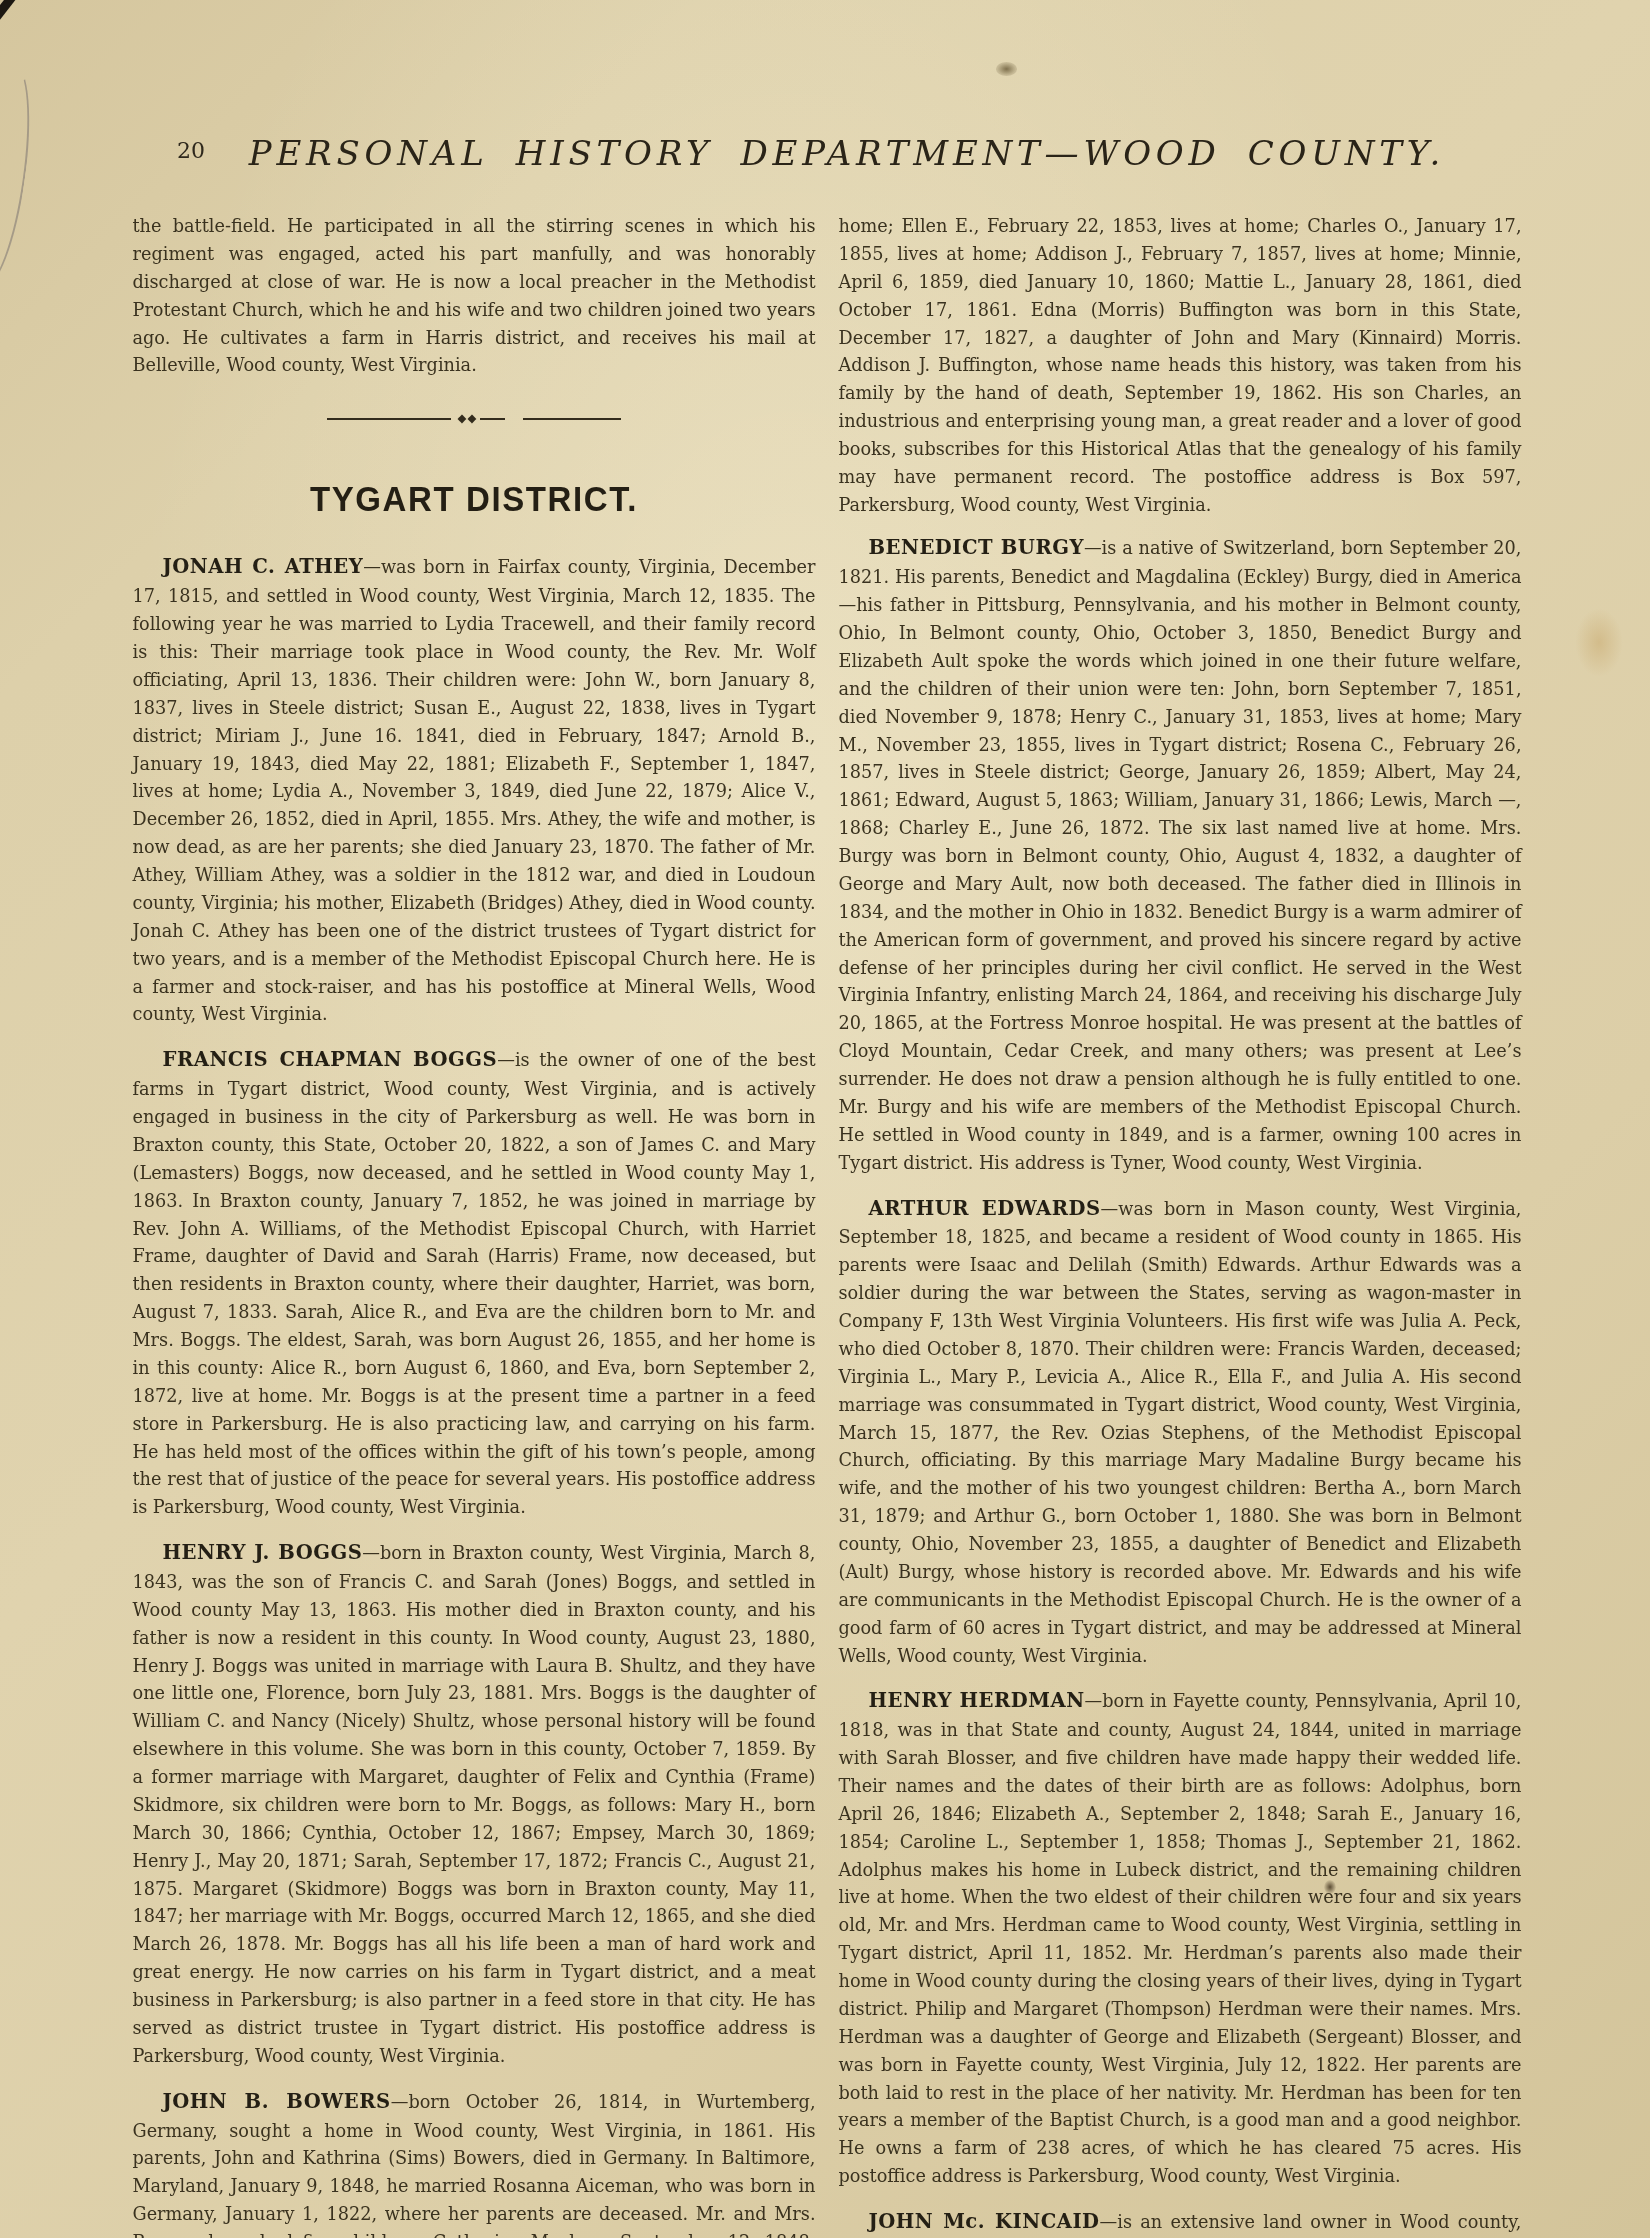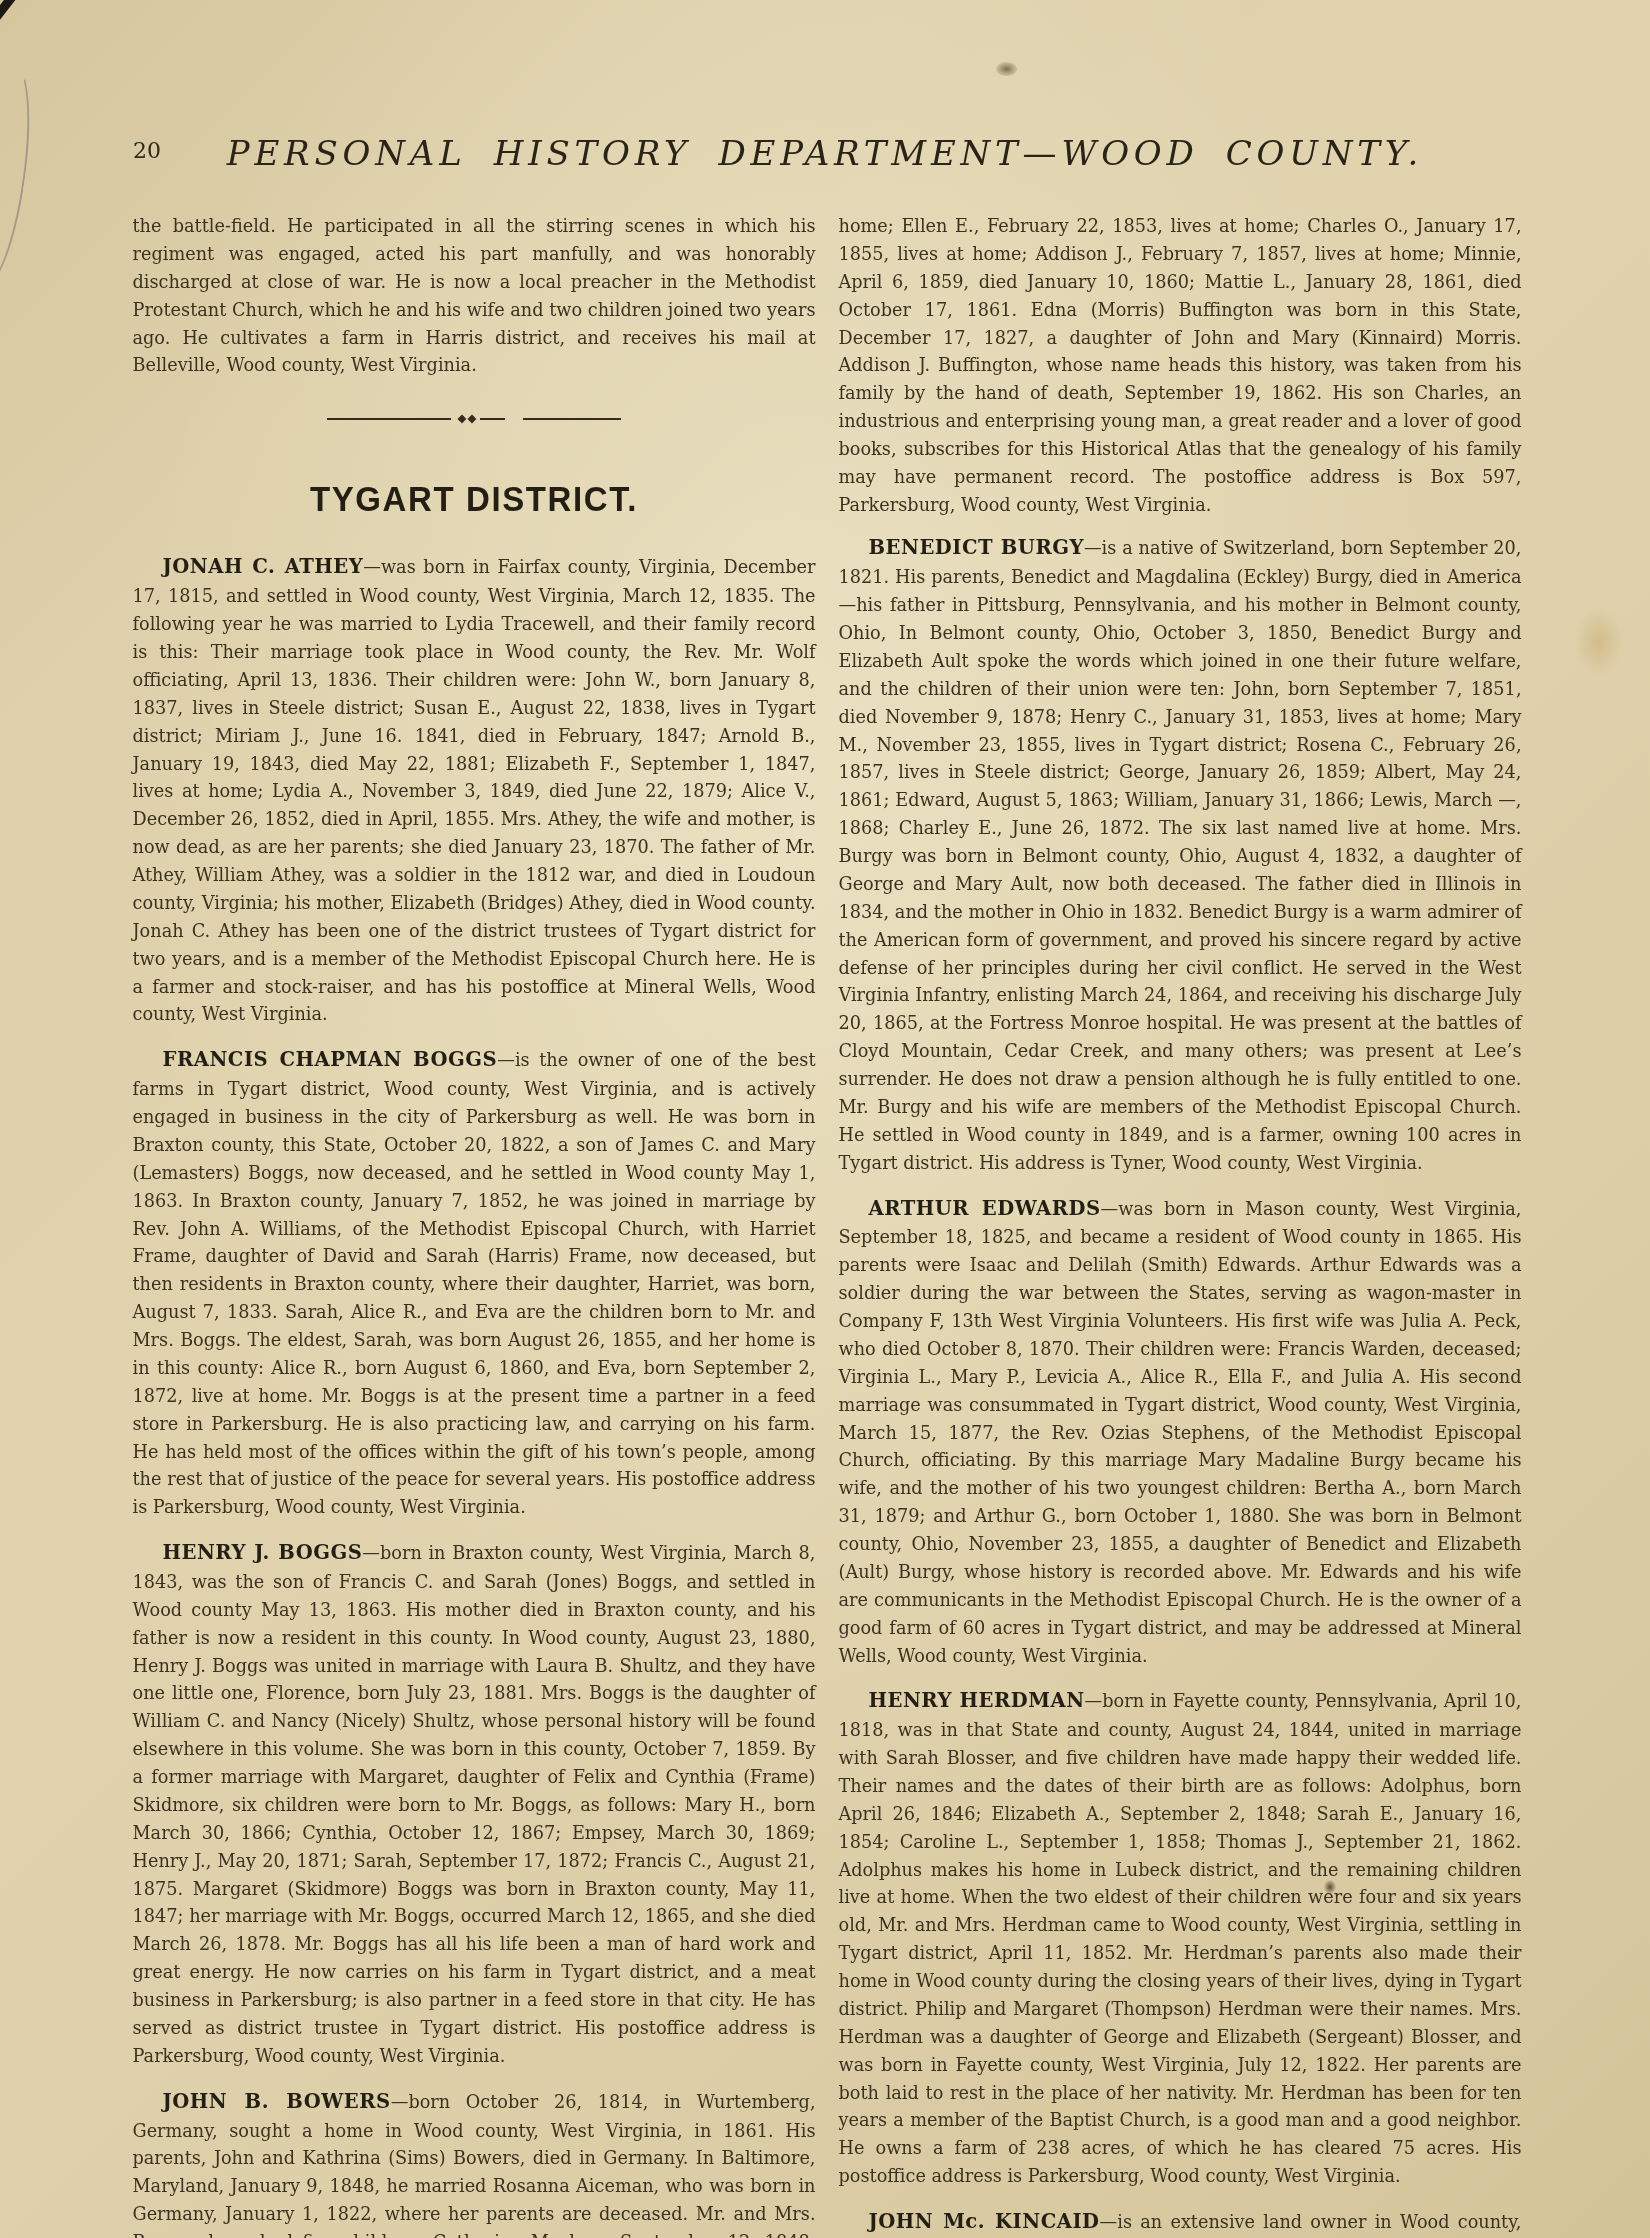--- a/index.html
+++ b/index.html
@@ -57,20 +57,21 @@
     position: absolute;
     top: 1880px; left: 1324px;
     width: 11.6px; height: 13.7px;
     border-radius: 50%;
     background: radial-gradient(ellipse, rgba(60,45,25,0.8) 0%, rgba(60,45,25,0) 75%);
   }
   .header {
     position: relative;
     padding-top: 133px;
     height: 79px;
+    margin-left: 44px;
   }
   .page-number {
     position: absolute;
     left: 133px;
     top: 138px;
     font-size: 22px;
     color: #2e281c;
   }
   .page-title {
     text-align: center;

